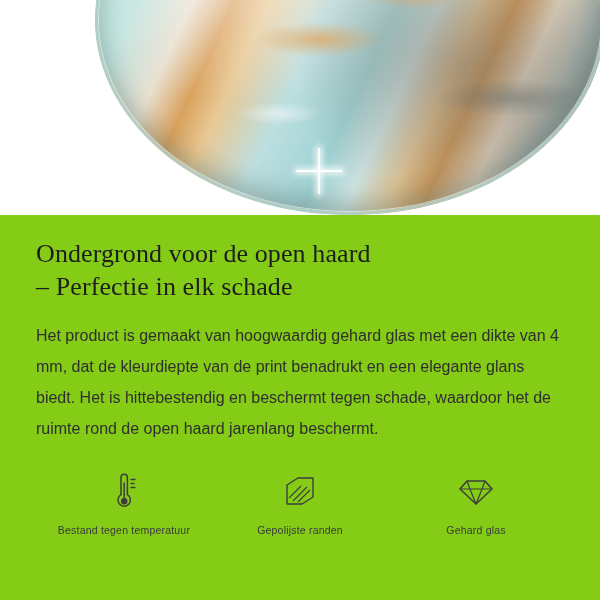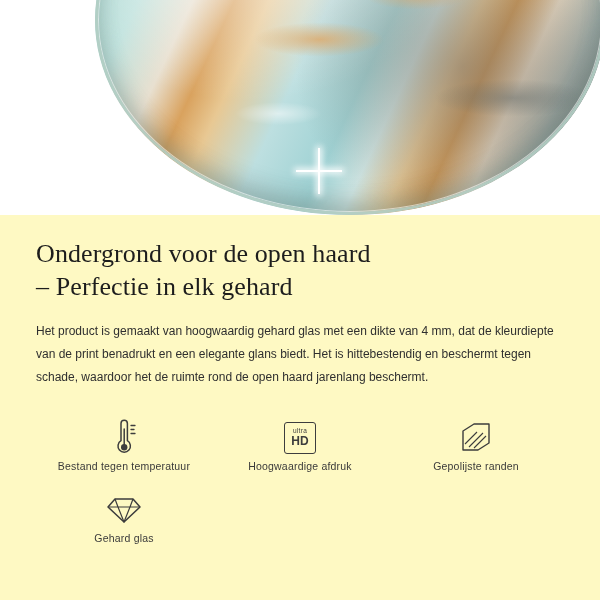--- a/index.html
+++ b/index.html
@@ -10,21 +10,21 @@
     width: 600px;
     height: 600px;
     background: #ffffff;
     font-family: "Liberation Sans", sans-serif;
     overflow: hidden;
   }
   .page {
     position: relative;
     width: 600px;
     height: 600px;
-    background: #fef9c3;
+    background: #84cc16;
   }
 
   
   .hero {
     position: relative;
     width: 600px;
     height: 215px;
     overflow: hidden;
     background: #ffffff;
   }
@@ -109,21 +109,21 @@
     font-family: "Liberation Serif", serif;
     font-size: 26px;
     line-height: 1.28;
     font-weight: 400;
     color: #1d1d1d;
     letter-spacing: 0.1px;
   }
   .headline .l2 { display: block; }
   .body-copy {
     margin: 16px 0 0 0;
-    font-size: 12px;
+    font-size: 16px;
     line-height: 1.95;
     color: #2f2f2f;
     max-width: 530px;
   }
 
   
   .features {
     margin-top: 26px;
     display: grid;
     grid-template-columns: repeat(3, 1fr);
@@ -135,20 +135,21 @@
     align-items: center;
     justify-content: flex-start;
   }
   .feature-icon {
     height: 44px;
     display: flex;
     align-items: center;
     justify-content: center;
   }
   .feature-label {
+    margin-top: 10px;
     font-size: 10.5px;
     color: #3a3a3a;
     text-align: left;
     letter-spacing: 0.2px;
   }
   .hd-badge {
     width: 30px;
     height: 30px;
     border: 1.6px solid #3d3d3d;
     border-radius: 3px;
@@ -180,48 +181,39 @@
       <div class="veins"></div>
       <div class="edge"></div>
     </div>
     <div class="hero-sparkle"></div>
   </div>
 
   <div class="content">
 
     <h1 class="headline">
       <span class="l1">Ondergrond voor de open haard</span>
-      <span class="l2">– Perfectie in elk gehard</span>
+      <span class="l2">– Perfectie in elk schade</span>
     </h1>
 
     <p class="body-copy">Het product is gemaakt van hoogwaardig gehard glas met een dikte van 4 mm, dat de kleurdiepte van de print benadrukt en een elegante glans biedt. Het is hittebestendig en beschermt tegen schade, waardoor het de ruimte rond de open haard jarenlang beschermt.</p>
 
     <div class="features">
 
       <div class="feature">
         <div class="feature-icon">
           <svg width="34" height="40" viewBox="0 0 34 40" fill="none" aria-hidden="true">
             <path d="M14 5.5a3.2 3.2 0 0 1 6.4 0v17.2a6.2 6.2 0 1 1-6.4 0V5.5z" stroke="#3d3d3d" stroke-width="1.5" fill="none"></path>
             <path d="M17.2 11v15.5" stroke="#3d3d3d" stroke-width="1.5" stroke-linecap="round"></path>
             <circle cx="17.2" cy="29.2" r="3.2" fill="#3d3d3d"></circle>
             <path d="M24 7.5h4M24 11.5h3M24 15.5h4" stroke="#3d3d3d" stroke-width="1.3" stroke-linecap="round"></path>
           </svg>
         </div>
         <div class="feature-label">Bestand tegen temperatuur</div>
       </div>
 
-      <div class="feature">
-        <div class="feature-icon">
-          <div class="hd-badge">
-            <span class="hd-top">ultra</span>
-            <span class="hd-bot">HD</span>
-          </div>
-        </div>
-        <div class="feature-label">Hoogwaardige afdruk</div>
-      </div>
 
 
       <div class="feature">
         <div class="feature-icon">
           <svg width="34" height="34" viewBox="0 0 34 34" fill="none" aria-hidden="true">
             <path d="M4 29V10L15 3h15v19L19 29H4z" stroke="#3d3d3d" stroke-width="1.4" fill="none" stroke-linejoin="round"></path>
             <path d="M10 26l14-14M15 27l12-12M6 23l12-12" stroke="#3d3d3d" stroke-width="1.1"></path>
           </svg>
         </div>
         <div class="feature-label">Gepolijste randen</div>

